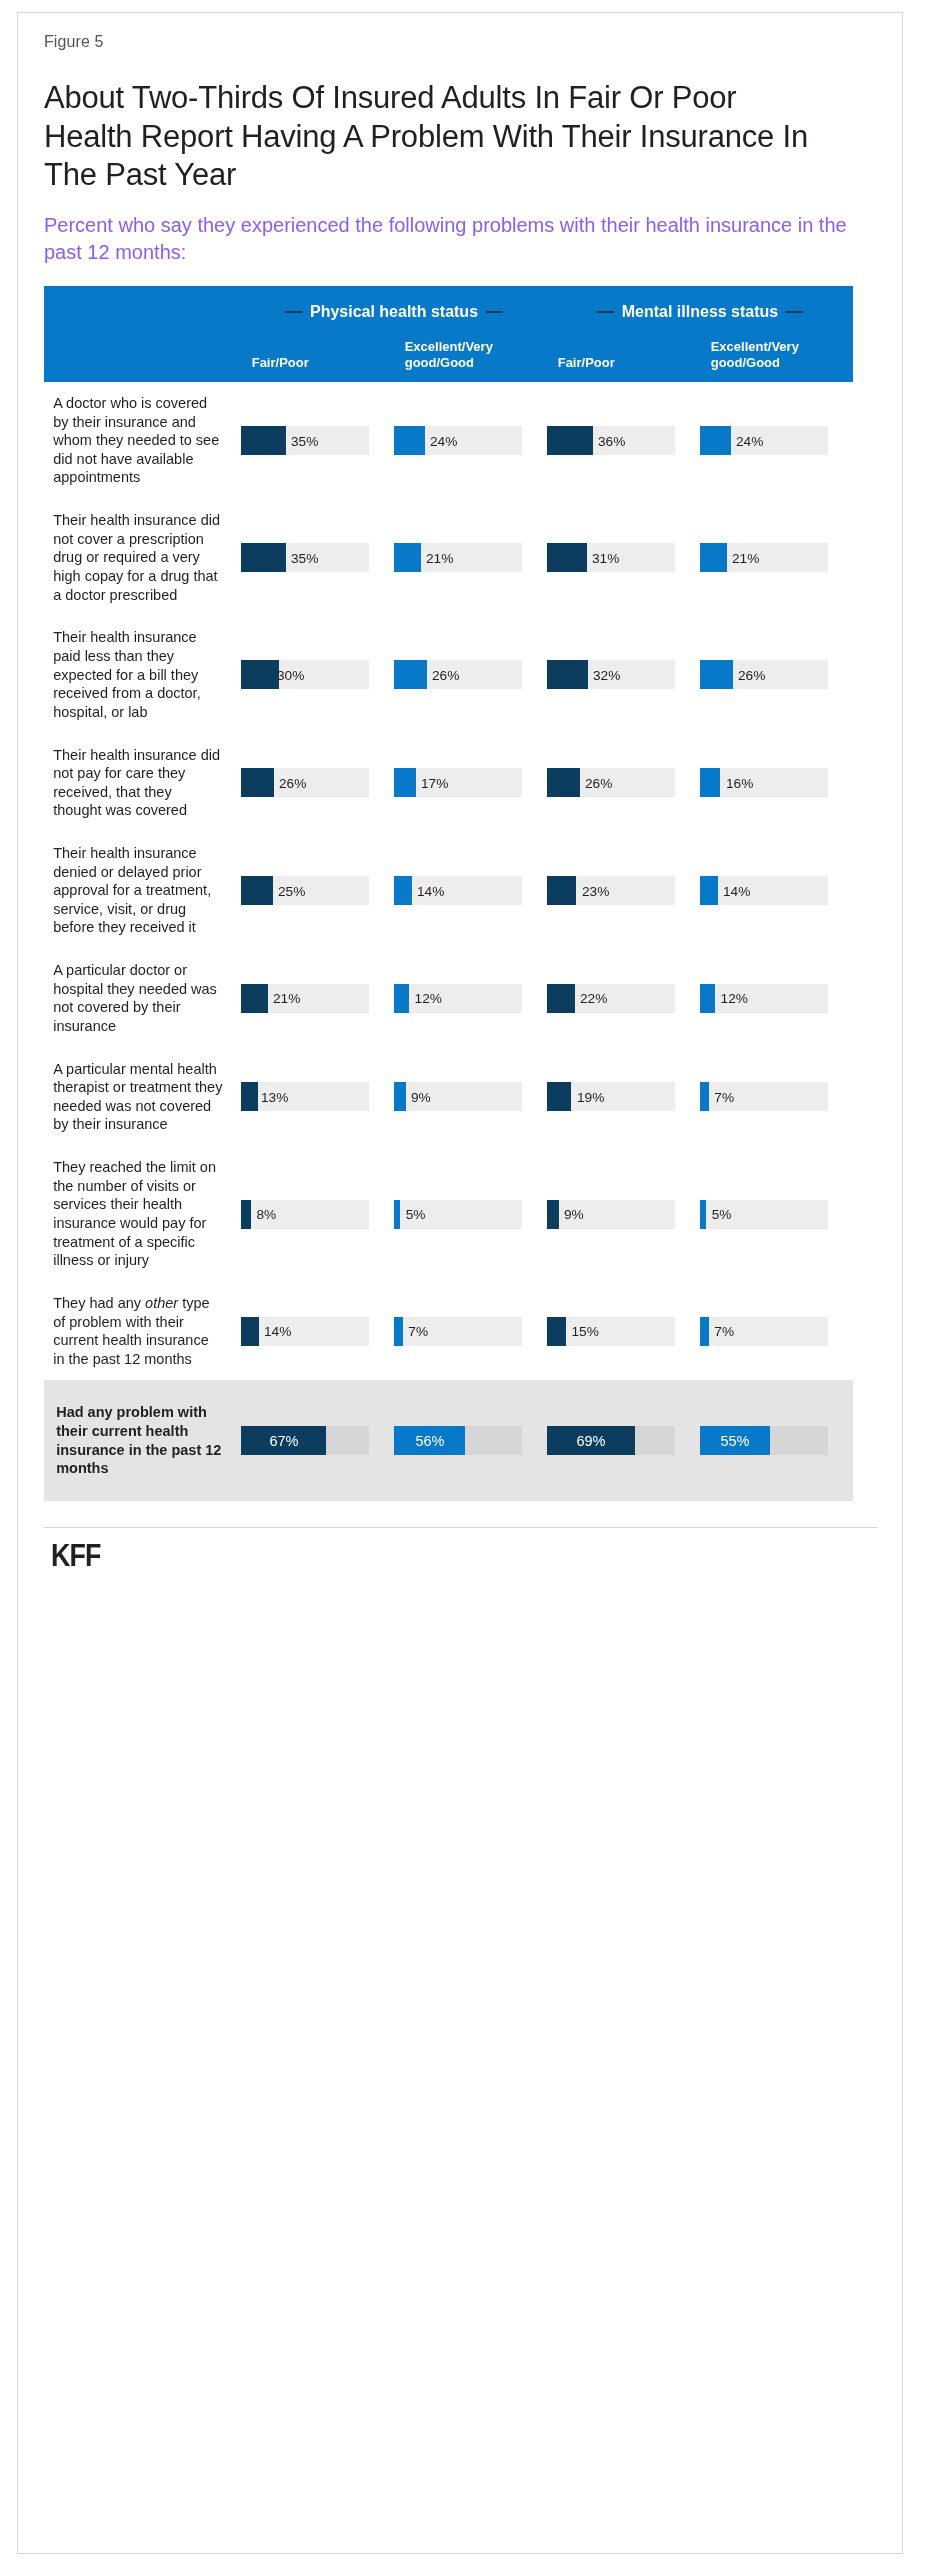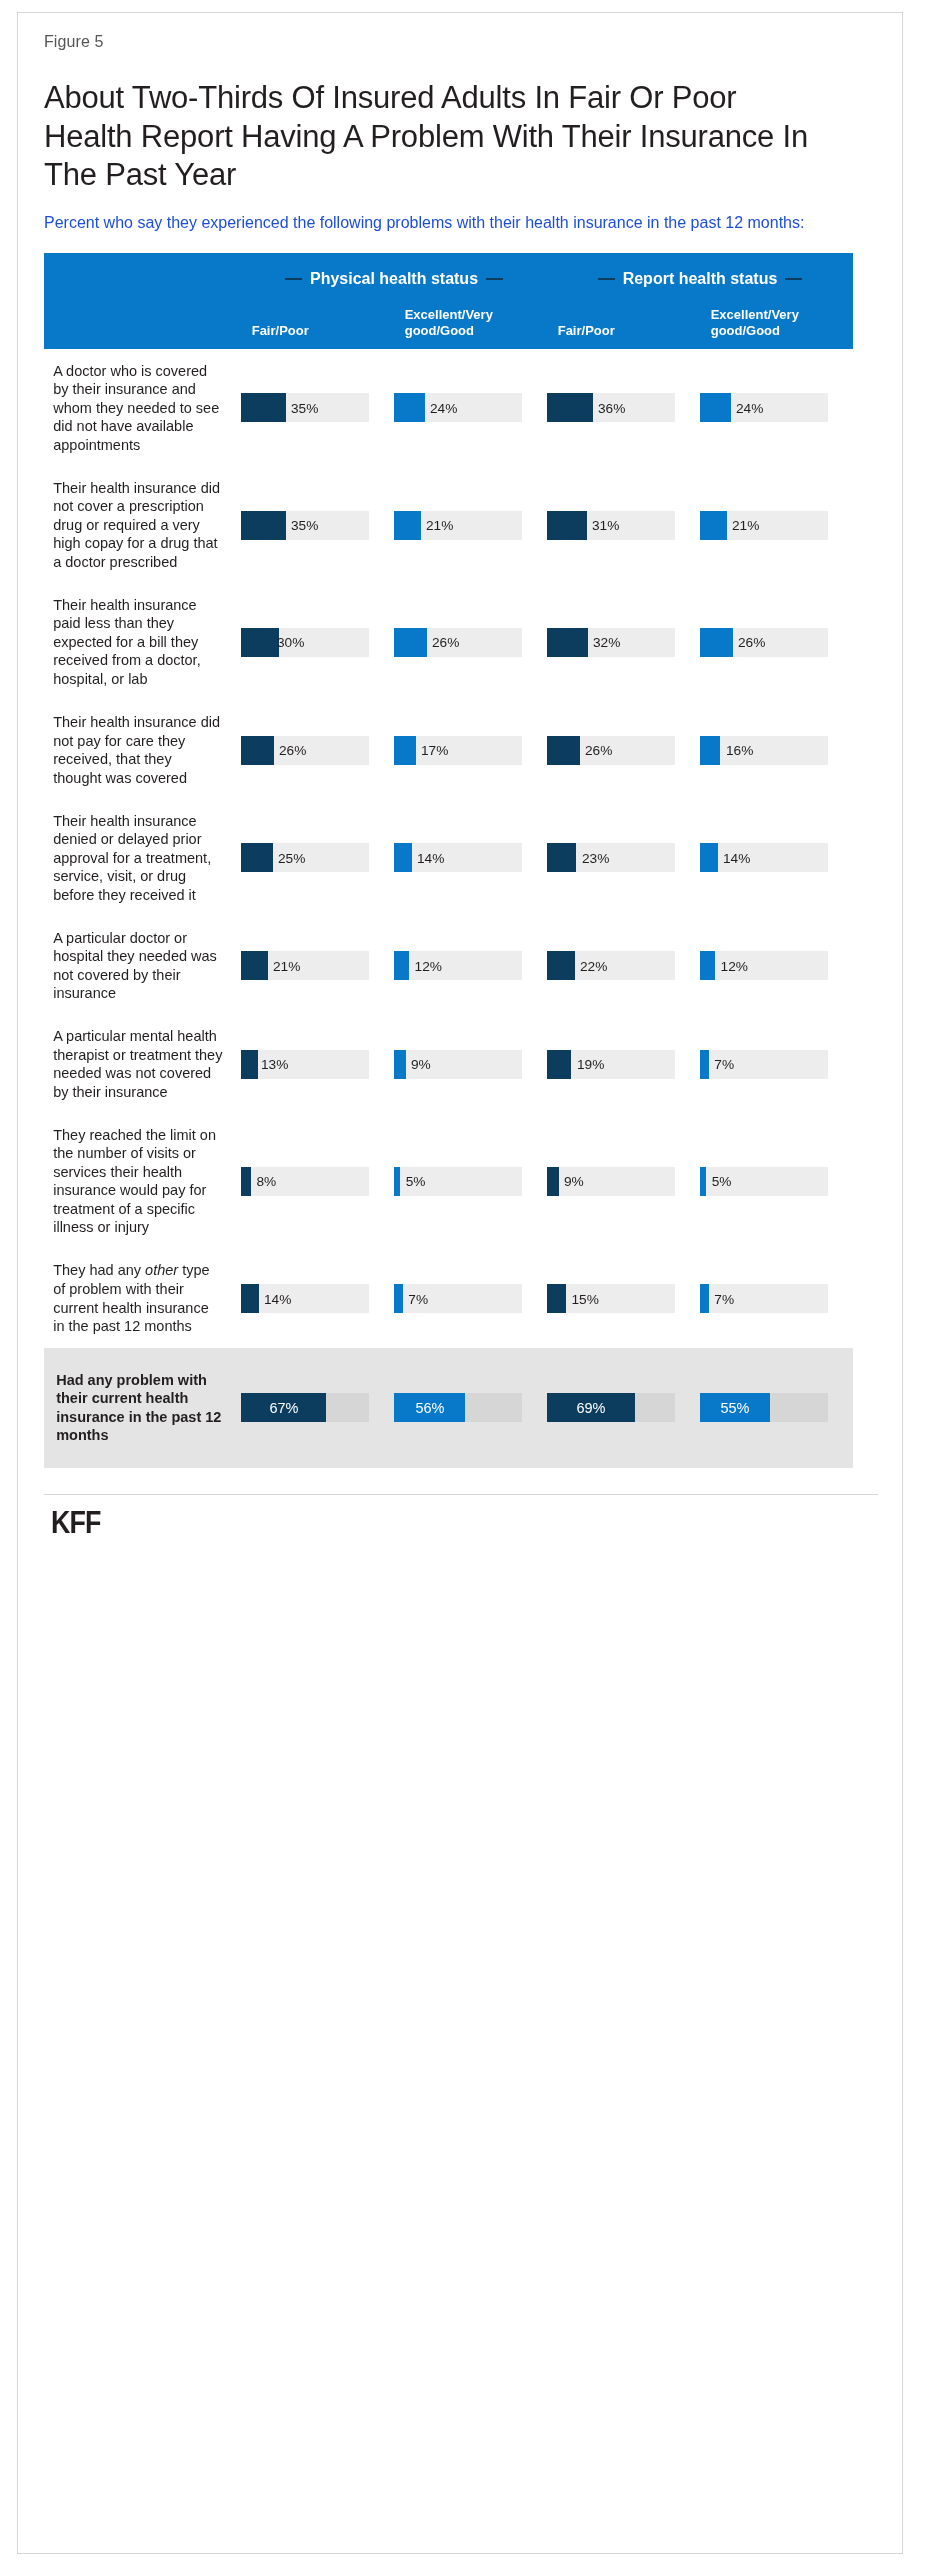--- a/index.html
+++ b/index.html
@@ -40,23 +40,23 @@
     font-size: 31px;
     line-height: 1.24;
     color: #231f20;
     font-weight: 400;
     letter-spacing: -0.2px;
     margin: 0 0 17px 0;
     max-width: 786px;
   }
 
   .fig-subtitle {
-    font-size: 16px;
+    font-size: 20px;
     line-height: 1.36;
-    color: #1d4ed8;
+    color: #8b5cf6;
     margin: 0 0 20px 0;
     max-width: 809px;
   }
 
   
   .tbl {
     width: 808px;
     border-collapse: collapse;
     table-layout: fixed;
   }
@@ -217,21 +217,21 @@
           <td class="grp-cell" colspan="2">
             <div class="grp-inner">
               <span class="grp-dash"></span>
               <span class="grp-text">Physical health status</span>
               <span class="grp-dash"></span>
             </div>
           </td>
           <td class="grp-cell" colspan="2">
             <div class="grp-inner">
               <span class="grp-dash"></span>
-              <span class="grp-text">Report health status</span>
+              <span class="grp-text">Mental illness status</span>
               <span class="grp-dash"></span>
             </div>
           </td>
         </tr>
         <tr class="thead-row-subs">
           <td></td>
           <td class="sub-cell">Fair/Poor</td>
           <td class="sub-cell">Excellent/Very good/Good</td>
           <td class="sub-cell">Fair/Poor</td>
           <td class="sub-cell">Excellent/Very good/Good</td>

